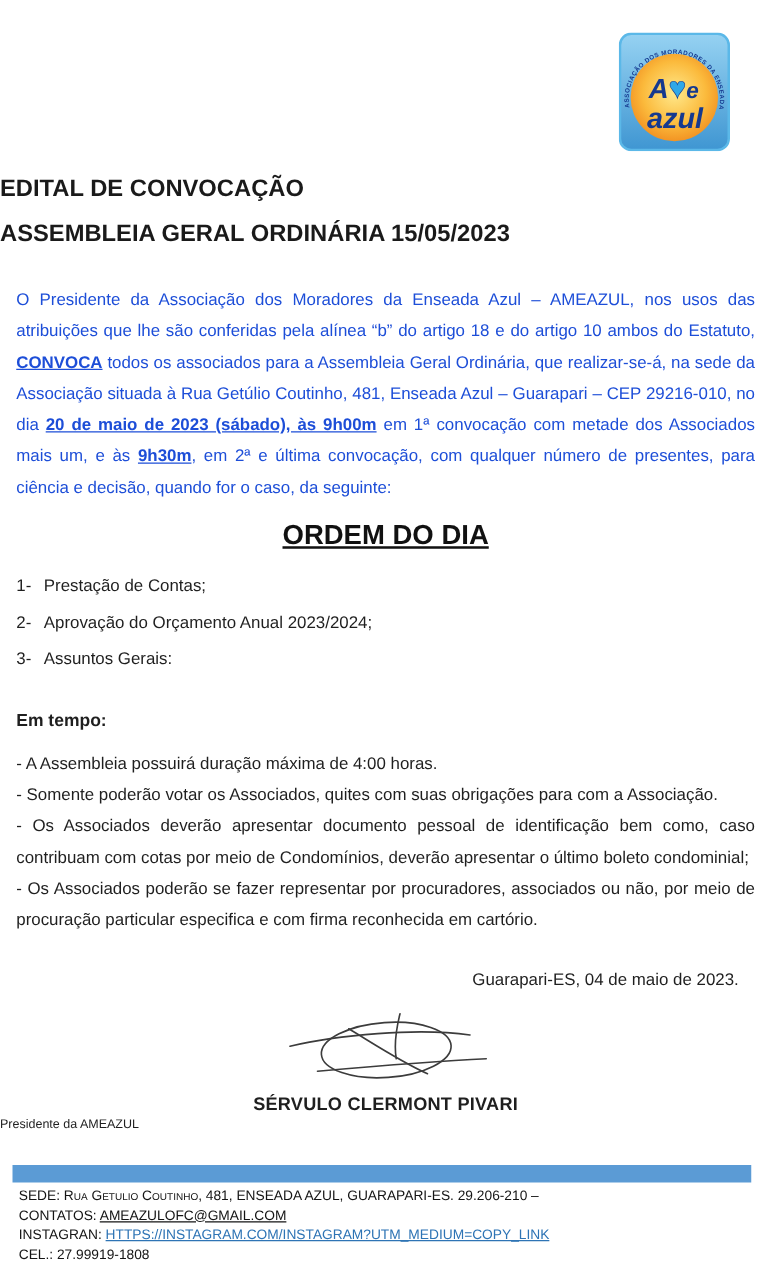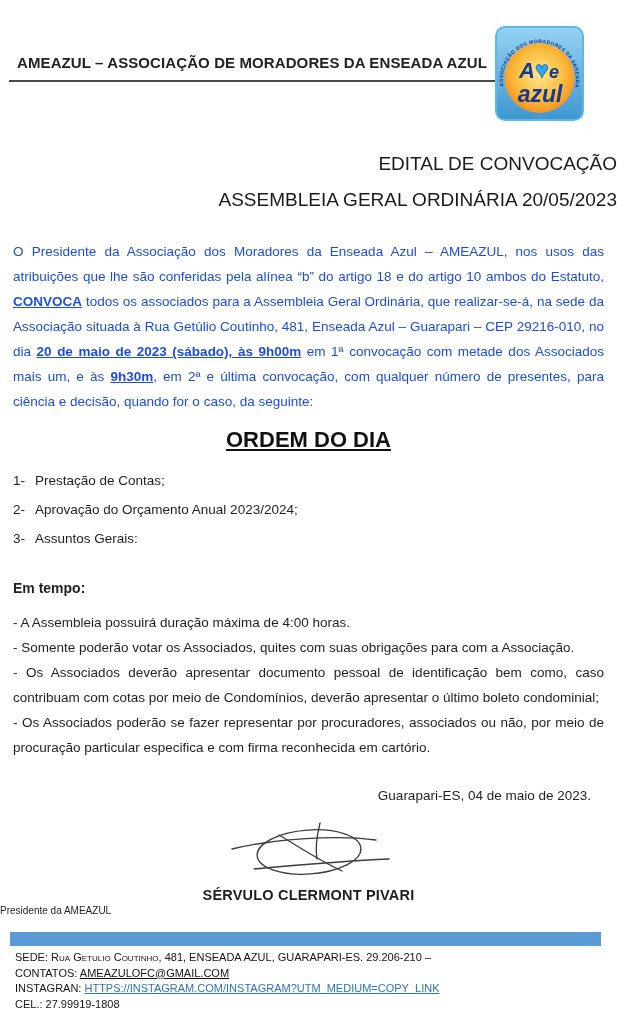--- a/index.html
+++ b/index.html
@@ -23,21 +23,21 @@
     letter-spacing:0.1px;
     color:#222;
     padding-bottom:9px;
     border-bottom:2px solid #4a4a4a;
   }
   .logo { position:absolute; top:26px; left:486px; width:89px; height:95px; }
   .logo-arc-text { font-size:5px; fill:#15398f; font-weight:bold; letter-spacing:0.4px; }
   .logo-script { font-style:italic; font-weight:bold; fill:#15398f; }
 
   
-  .titles { margin-top:64px; text-align:right; font-weight:normal; font-size:19px; line-height:36px; color:#1a1a1a; }
+  .titles { margin-top:80px; text-align:left; font-weight:bold; font-size:19px; line-height:36px; color:#1a1a1a; }
 
   
   .body-text {
     margin:21px 13px 0 13px;
     font-size:13.5px;
     line-height:25px;
     text-align:justify;
     color:#1d4ed8;
   }
   .bold-underline { font-weight:bold; text-decoration:underline; }
@@ -75,21 +75,20 @@
   .small-caps { font-variant:small-caps; }
   .email-link { color:inherit; text-decoration:underline; cursor:pointer; }
   .insta-link { color:#2E74B5; text-decoration:underline; cursor:pointer; }
 </style>
 </head>
 <body>
 
 <div class="page">
 
   <div class="header">
-    <div class="org-line">AMEAZUL – ASSOCIAÇÃO DE MORADORES DA ENSEADA AZUL</div>
     <svg class="logo" viewBox="0 0 89 95" xmlns="http://www.w3.org/2000/svg">
       <defs>
         <linearGradient id="sky" x1="0" y1="0" x2="0" y2="1">
           <stop offset="0" stop-color="#96D2F2"></stop>
           <stop offset="1" stop-color="#3F96D2"></stop>
         </linearGradient>
         <radialGradient id="sun" cx="0.5" cy="0.45" r="0.6">
           <stop offset="0" stop-color="#FFE98C"></stop>
           <stop offset="0.6" stop-color="#FBBA3C"></stop>
           <stop offset="1" stop-color="#F08A1D"></stop>
@@ -101,21 +100,21 @@
       <text class="logo-arc-text">
         <textPath href="#arcPath" startOffset="2">ASSOCIAÇÃO DOS MORADORES DA ENSEADA AZUL</textPath>
       </text>
       <text class="logo-script" x="44" y="52" text-anchor="middle" font-size="22"><tspan>A</tspan><tspan fill="#2FA8E8" stroke="#15398F" stroke-width="0.5" font-size="24">♥</tspan><tspan font-size="18">e</tspan></text>
       <text class="logo-script" x="45" y="76" text-anchor="middle" font-size="23">azul</text>
     </svg>
   </div>
 
   <div class="titles">
     <div>EDITAL DE CONVOCAÇÃO</div>
-    <div>ASSEMBLEIA GERAL ORDINÁRIA 20/05/2023</div>
+    <div>ASSEMBLEIA GERAL ORDINÁRIA 15/05/2023</div>
   </div>
 
   <p class="body-text"><span>O Presidente da Associação dos Moradores da Enseada Azul – AMEAZUL, nos usos das atribuições que lhe são conferidas pela alínea “b” do artigo 18 e do artigo 10 ambos do Estatuto, </span><span class="bold-underline">CONVOCA</span><span> todos os associados para a Assembleia Geral Ordinária, que realizar-se-á, na sede da Associação situada à  Rua Getúlio Coutinho, 481, Enseada Azul – Guarapari – CEP 29216-010, no dia </span><span class="bold-underline">20 de maio de 2023 (sábado), às 9h00m</span><span> em 1ª convocação com metade dos Associados mais um, e às </span><span class="bold-underline">9h30m</span><span>, em 2ª e última convocação, com qualquer número de presentes, para ciência e decisão, quando for o caso, da seguinte:</span></p>
 
   <div class="ordem-heading">ORDEM DO DIA</div>
   <div class="ordem-list">
     <div class="ordem-item">
       <span class="ordem-num">1-</span>
       <span>Prestação de Contas;</span>
     </div>

